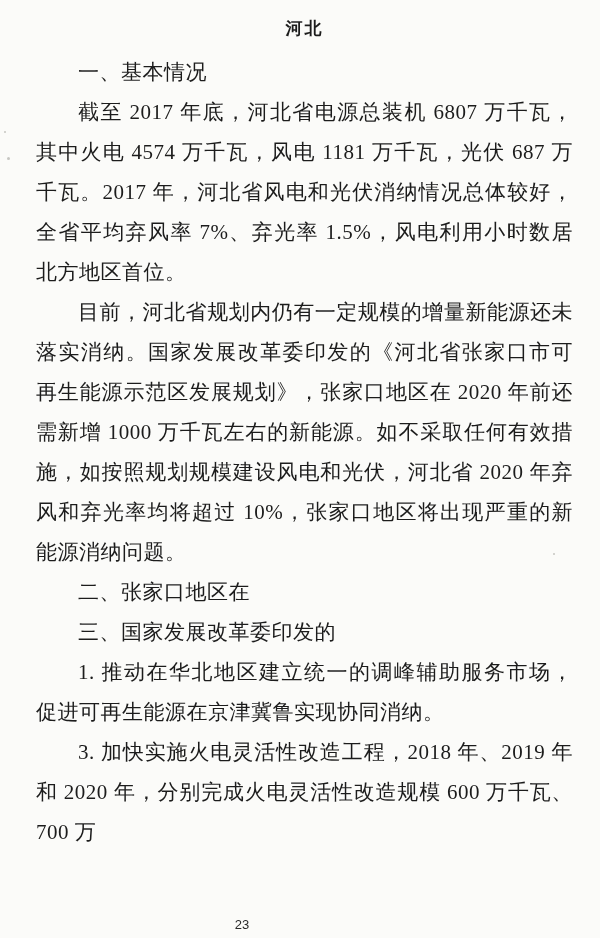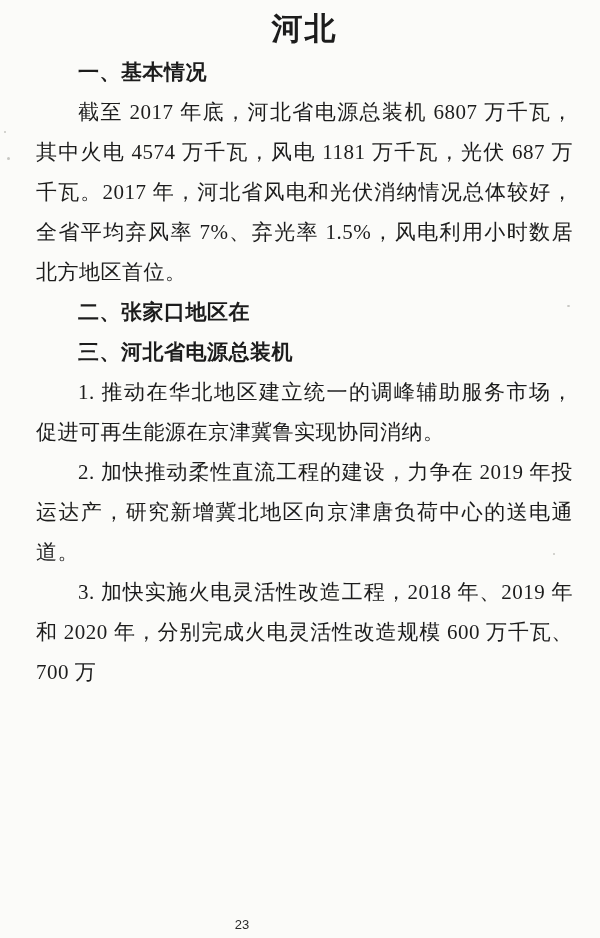--- a/index.html
+++ b/index.html
@@ -15,28 +15,28 @@
     overflow: hidden;
   }
   .page {
     position: relative;
     width: 600px;
     height: 938px;
     padding: 6px 27px 0 36px;
   }
   .doc-title {
     text-align: center;
-    font-size: 31px;
+    font-size: 17px;
     font-weight: bold;
     line-height: 46px;
     letter-spacing: 2px;
   }
   .heading {
     font-size: 21px;
-    font-weight: bold;
+    font-weight: normal;
     line-height: 40px;
     text-indent: 2em;
     letter-spacing: 0.5px;
   }
   .para {
     font-size: 21px;
     line-height: 40px;
     text-indent: 2em;
     text-align: justify;
     letter-spacing: 0.5px;
@@ -66,29 +66,29 @@
 <body>
 
 <div class="page">
 
   <h1 class="doc-title">河北</h1>
 
   <h2 class="heading">一、基本情况</h2>
 
   <p class="para">截至 2017 年底，河北省电源总装机 6807 万千瓦，其中火电 4574 万千瓦，风电 1181 万千瓦，光伏 687 万千瓦。2017 年，河北省风电和光伏消纳情况总体较好，全省平均弃风率 7%、弃光率 1.5%，风电利用小时数居北方地区首位。</p>
 
+  <p class="para">目前，河北省规划内仍有一定规模的增量新能源还未落实消纳。国家发展改革委印发的《河北省张家口市可再生能源示范区发展规划》，张家口地区在 2020 年前还需新增 1000 万千瓦左右的新能源。如不采取任何有效措施，如按照规划规模建设风电和光伏，河北省 2020 年弃风和弃光率均将超过 10%，张家口地区将出现严重的新能源消纳问题。</p>
 
   <h2 class="heading">二、张家口地区在</h2>
 
 
-  <h2 class="heading">三、河北省电源总装机</h2>
+  <h2 class="heading">三、国家发展改革委印发的</h2>
 
   <p class="para">1. 推动在华北地区建立统一的调峰辅助服务市场，促进可再生能源在京津冀鲁实现协同消纳。</p>
 
-  <p class="para">2. 加快推动柔性直流工程的建设，力争在 2019 年投运达产，研究新增冀北地区向京津唐负荷中心的送电通道。</p>
 
   <p class="para">3. 加快实施火电灵活性改造工程，2018 年、2019 年和 2020 年，分别完成火电灵活性改造规模 600 万千瓦、700 万</p>
 
   <div class="page-number">23</div>
 
   <div class="speck speck-1"></div>
   <div class="speck speck-2"></div>
   <div class="speck speck-3"></div>
   <div class="speck speck-4"></div>
 

